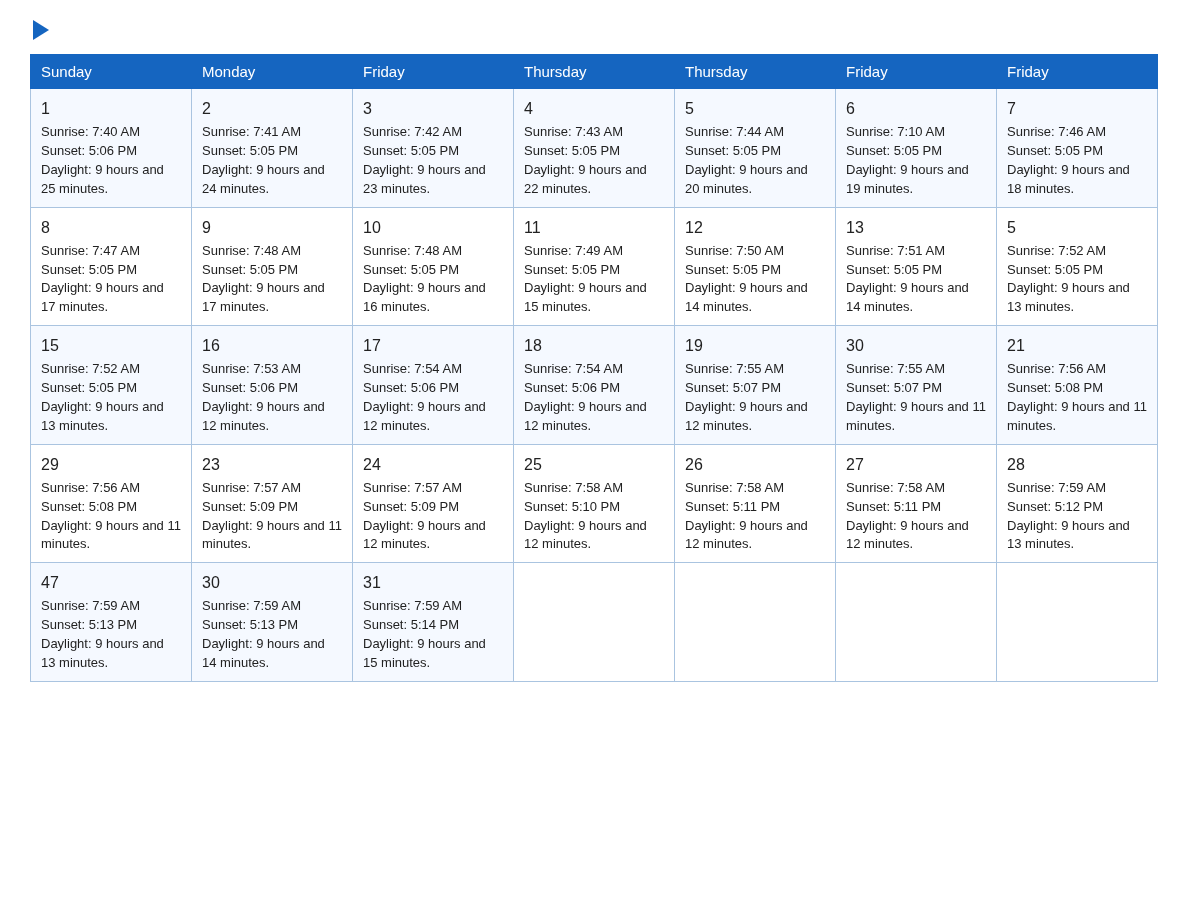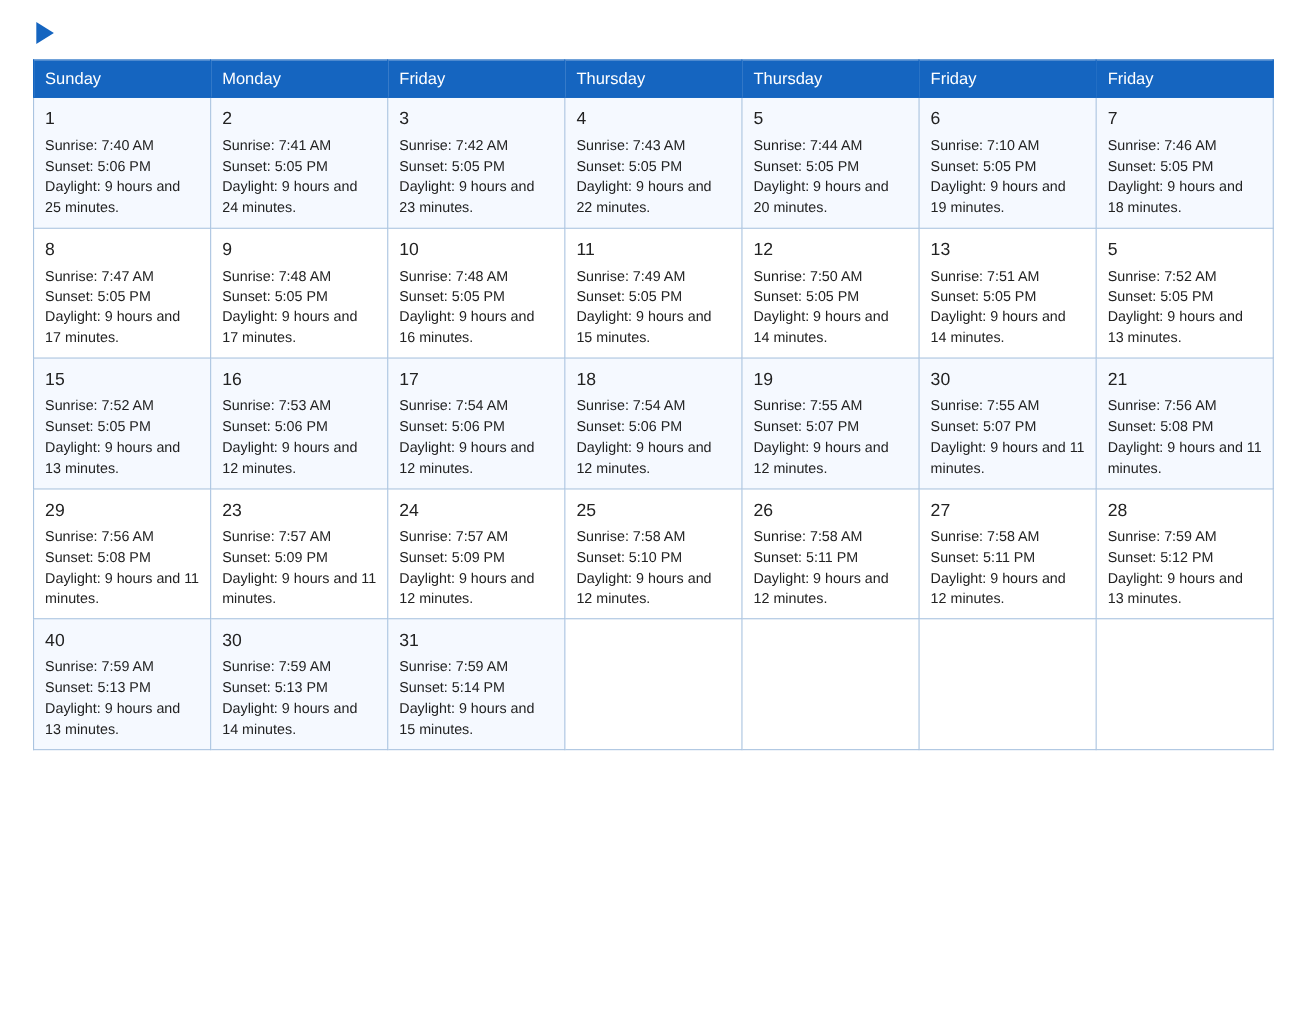--- a/index.html
+++ b/index.html
@@ -145,21 +145,21 @@
       <tr>
         <td><span class="day-num">29</span><span>Sunrise: 7:56 AM</span><br><span>Sunset: 5:08 PM</span><br><span>Daylight: 9 hours and 11 minutes.</span></td>
         <td><span class="day-num">23</span><span>Sunrise: 7:57 AM</span><br><span>Sunset: 5:09 PM</span><br><span>Daylight: 9 hours and 11 minutes.</span></td>
         <td><span class="day-num">24</span><span>Sunrise: 7:57 AM</span><br><span>Sunset: 5:09 PM</span><br><span>Daylight: 9 hours and 12 minutes.</span></td>
         <td><span class="day-num">25</span><span>Sunrise: 7:58 AM</span><br><span>Sunset: 5:10 PM</span><br><span>Daylight: 9 hours and 12 minutes.</span></td>
         <td><span class="day-num">26</span><span>Sunrise: 7:58 AM</span><br><span>Sunset: 5:11 PM</span><br><span>Daylight: 9 hours and 12 minutes.</span></td>
         <td><span class="day-num">27</span><span>Sunrise: 7:58 AM</span><br><span>Sunset: 5:11 PM</span><br><span>Daylight: 9 hours and 12 minutes.</span></td>
         <td><span class="day-num">28</span><span>Sunrise: 7:59 AM</span><br><span>Sunset: 5:12 PM</span><br><span>Daylight: 9 hours and 13 minutes.</span></td>
       </tr>
       <tr>
-        <td><span class="day-num">40</span><span>Sunrise: 7:59 AM</span><br><span>Sunset: 5:13 PM</span><br><span>Daylight: 9 hours and 13 minutes.</span></td>
+        <td><span class="day-num">47</span><span>Sunrise: 7:59 AM</span><br><span>Sunset: 5:13 PM</span><br><span>Daylight: 9 hours and 13 minutes.</span></td>
         <td><span class="day-num">30</span><span>Sunrise: 7:59 AM</span><br><span>Sunset: 5:13 PM</span><br><span>Daylight: 9 hours and 14 minutes.</span></td>
         <td><span class="day-num">31</span><span>Sunrise: 7:59 AM</span><br><span>Sunset: 5:14 PM</span><br><span>Daylight: 9 hours and 15 minutes.</span></td>
         <td class="empty"></td>
         <td class="empty"></td>
         <td class="empty"></td>
         <td class="empty"></td>
       </tr>
     </tbody>
 </table>
 

